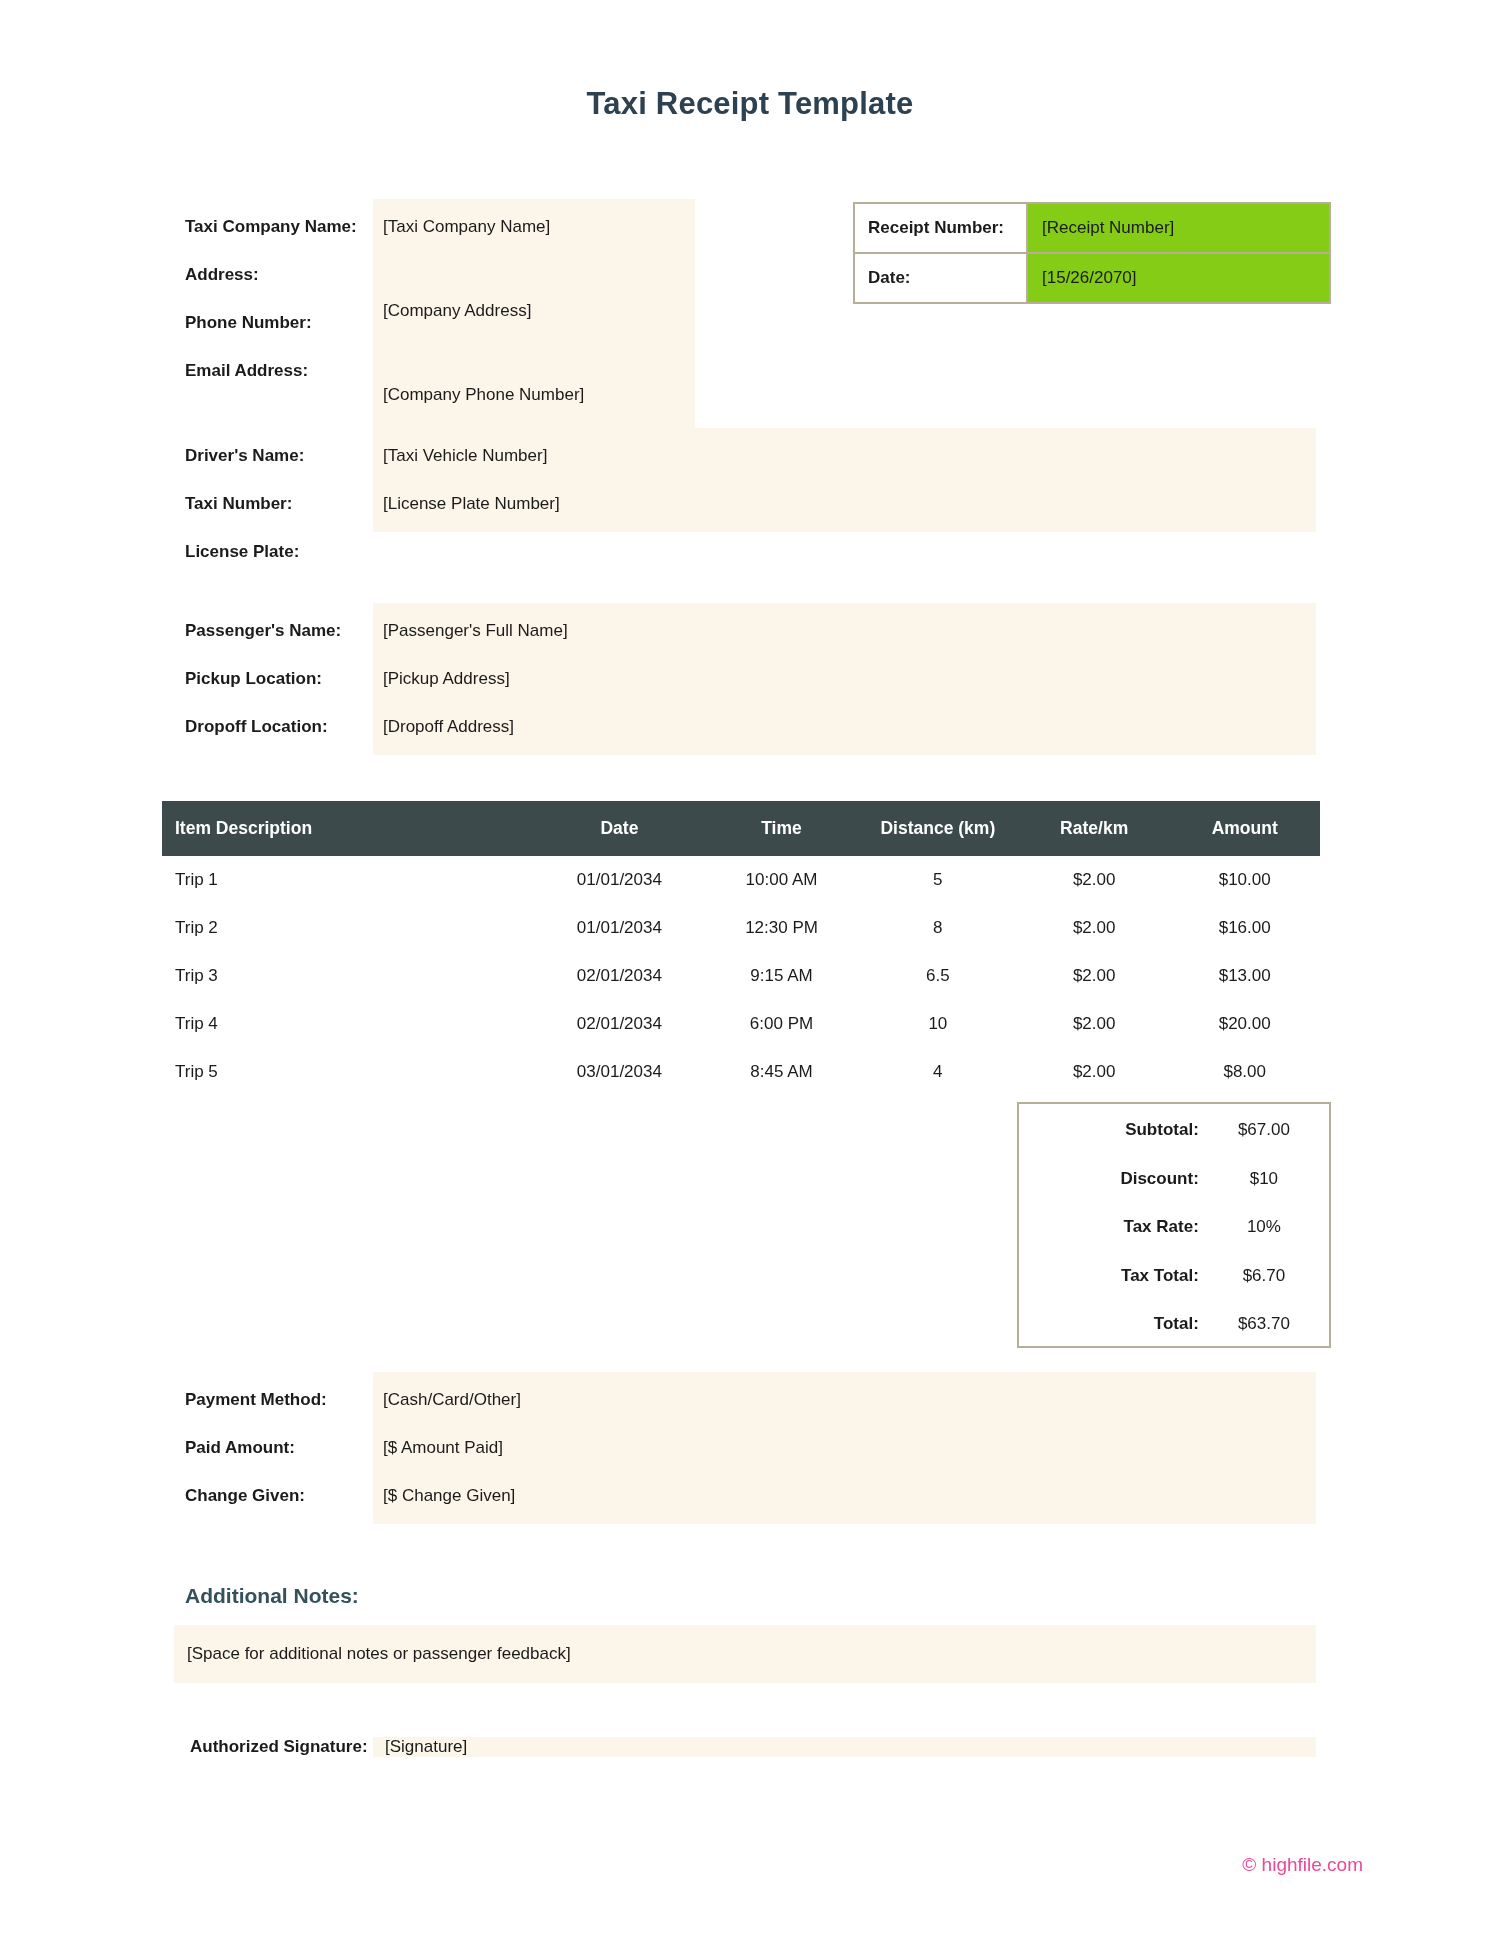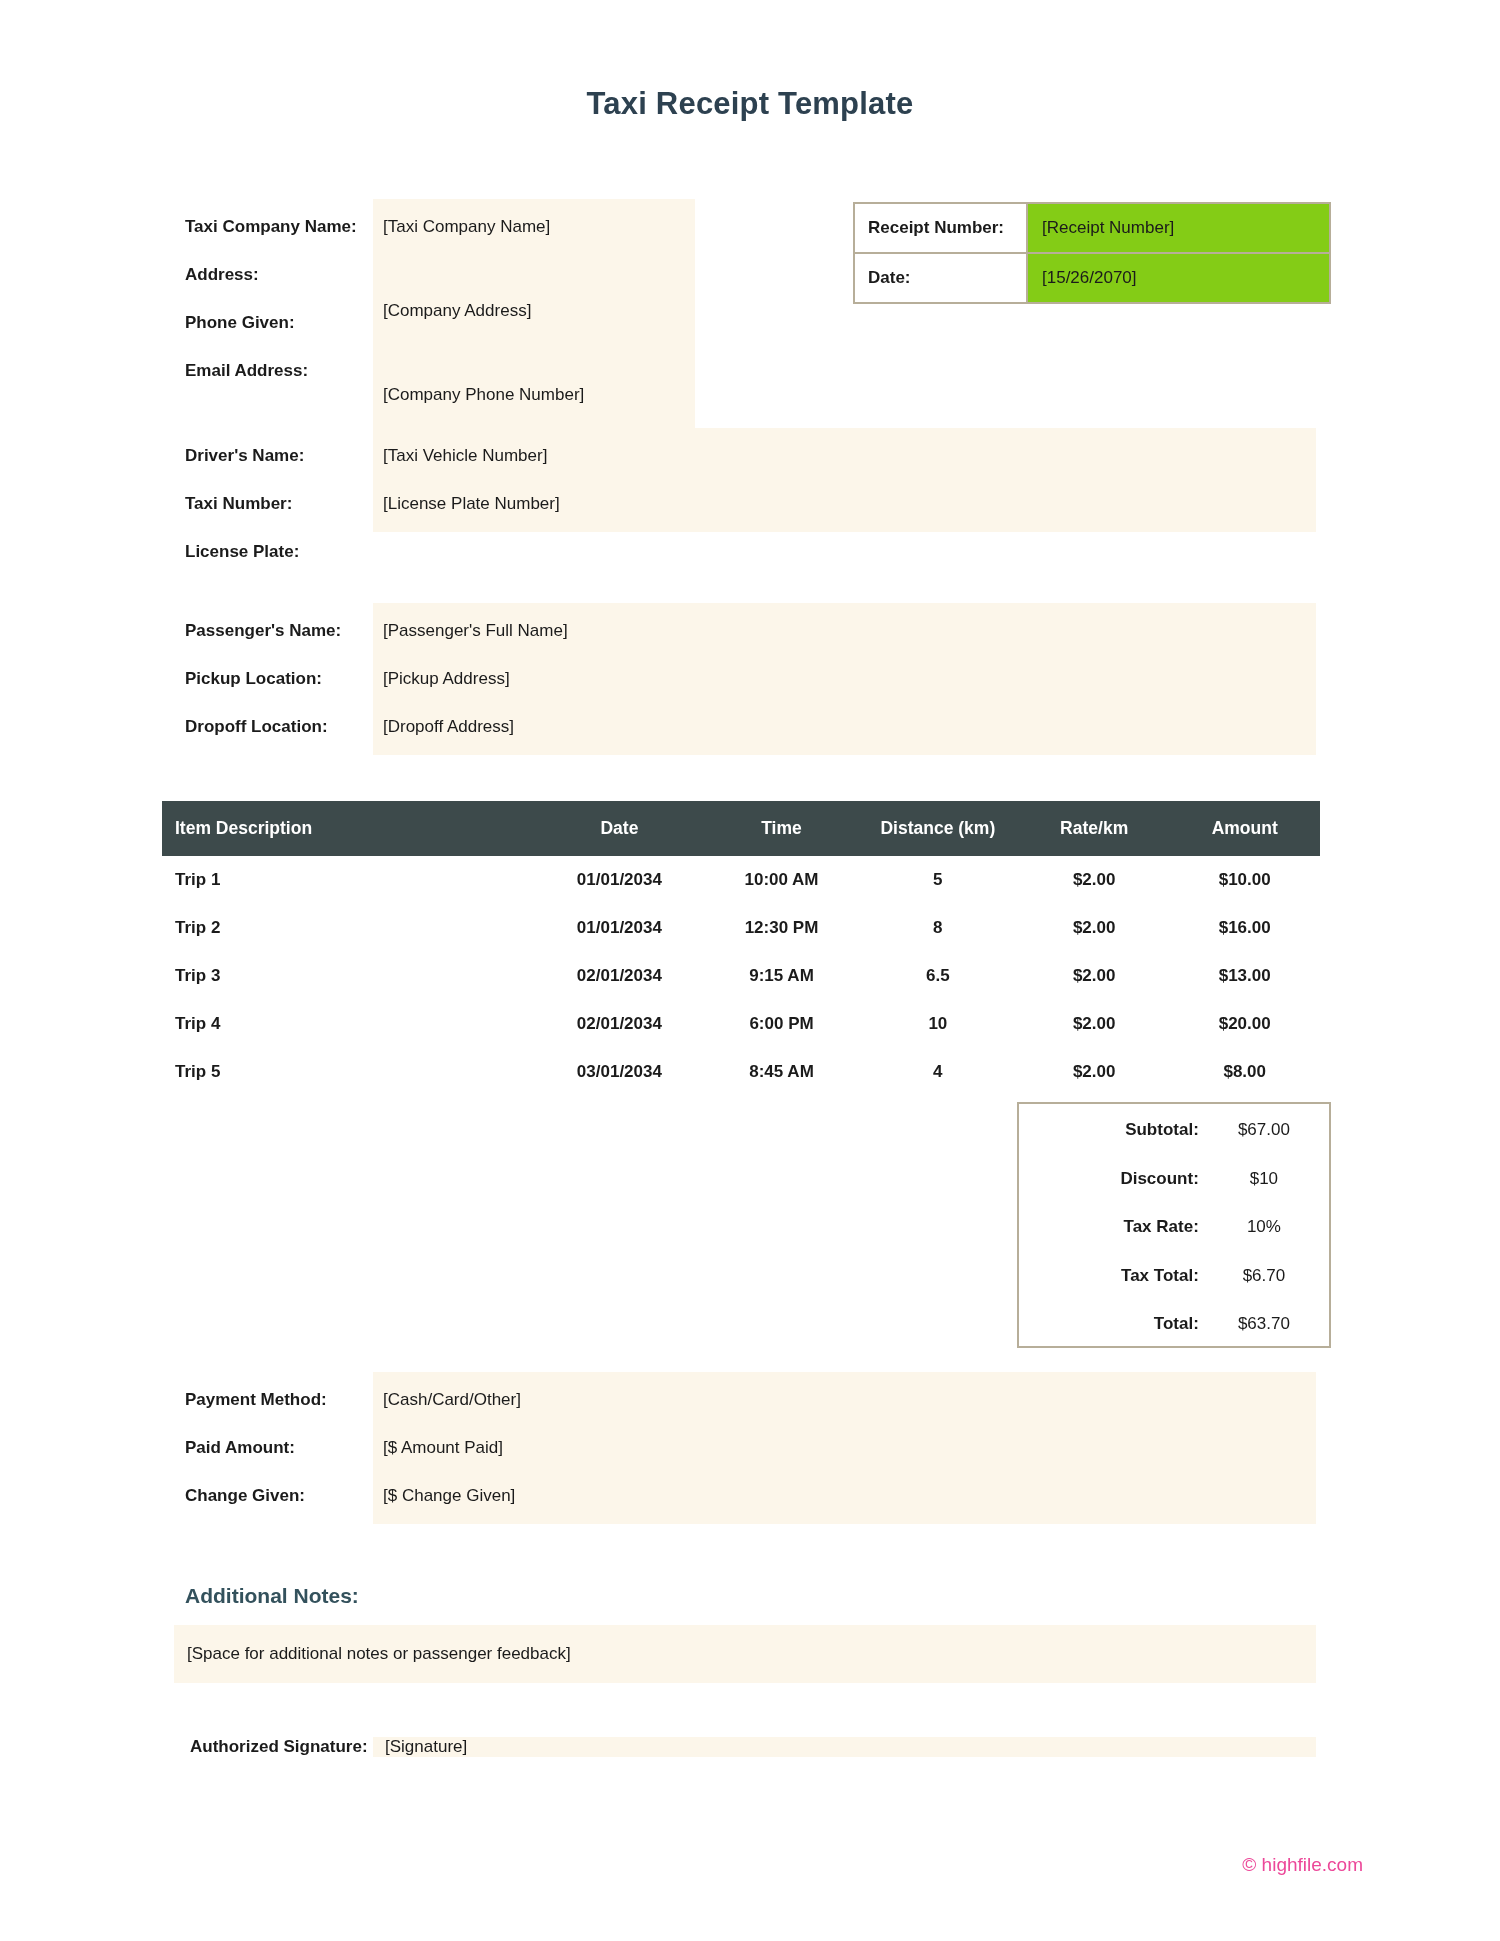--- a/index.html
+++ b/index.html
@@ -27,21 +27,21 @@
   .meta-table td { border:2px solid #b7ae99; height:50px; }
   .meta-table .meta-label { width:173px; padding-left:13px; font-weight:700; background:#ffffff; }
   .meta-table .meta-value { padding-left:14px; background:#84cc16; }
   
   .trips-table { position:absolute; border-collapse:collapse; }
   .trips-table th {
     background:#3d4a4b; color:#ffffff; height:55px; font-weight:700; font-size:17.5px;
     text-align:center;
   }
   .trips-table th:first-child, .trips-table td:first-child { text-align:left; padding-left:13px; }
-  .trips-table td { height:48px; text-align:center;font-weight:bold; }
+  .trips-table td { height:48px; text-align:center; }
   
   .totals-box { position:absolute; border:2px solid #b7ae99; background:#ffffff; padding-top:2px; }
   .totals-row { height:48.5px; display:flex; align-items:center; }
   .t-label { flex:0 0 58%; text-align:right; font-weight:700; }
   .t-value { flex:1; text-align:center; }
   
   .notes-heading { position:absolute; font-size:21px; font-weight:700; color:#33515c; }
   .notes-box {
     position:absolute; background:#fcf6ea; display:flex; align-items:center; padding-left:13px;
   }
@@ -62,21 +62,21 @@
 
   <div class="info-block" style="left:185px; top:199px;">
     <div class="ib-labels">
       <div class="info-row">
           <span class="lbl">Taxi Company Name:</span>
         </div>
       <div class="info-row">
           <span class="lbl">Address:</span>
         </div>
       <div class="info-row">
-          <span class="lbl">Phone Given:</span>
+          <span class="lbl">Phone Number:</span>
         </div>
       <div class="info-row">
           <span class="lbl">Email Address:</span>
         </div>
     </div>
     <div class="ib-values val-narrow">
       <div class="info-row">
           <span>[Taxi Company Name]</span>
         </div>
       <div class="info-row">

